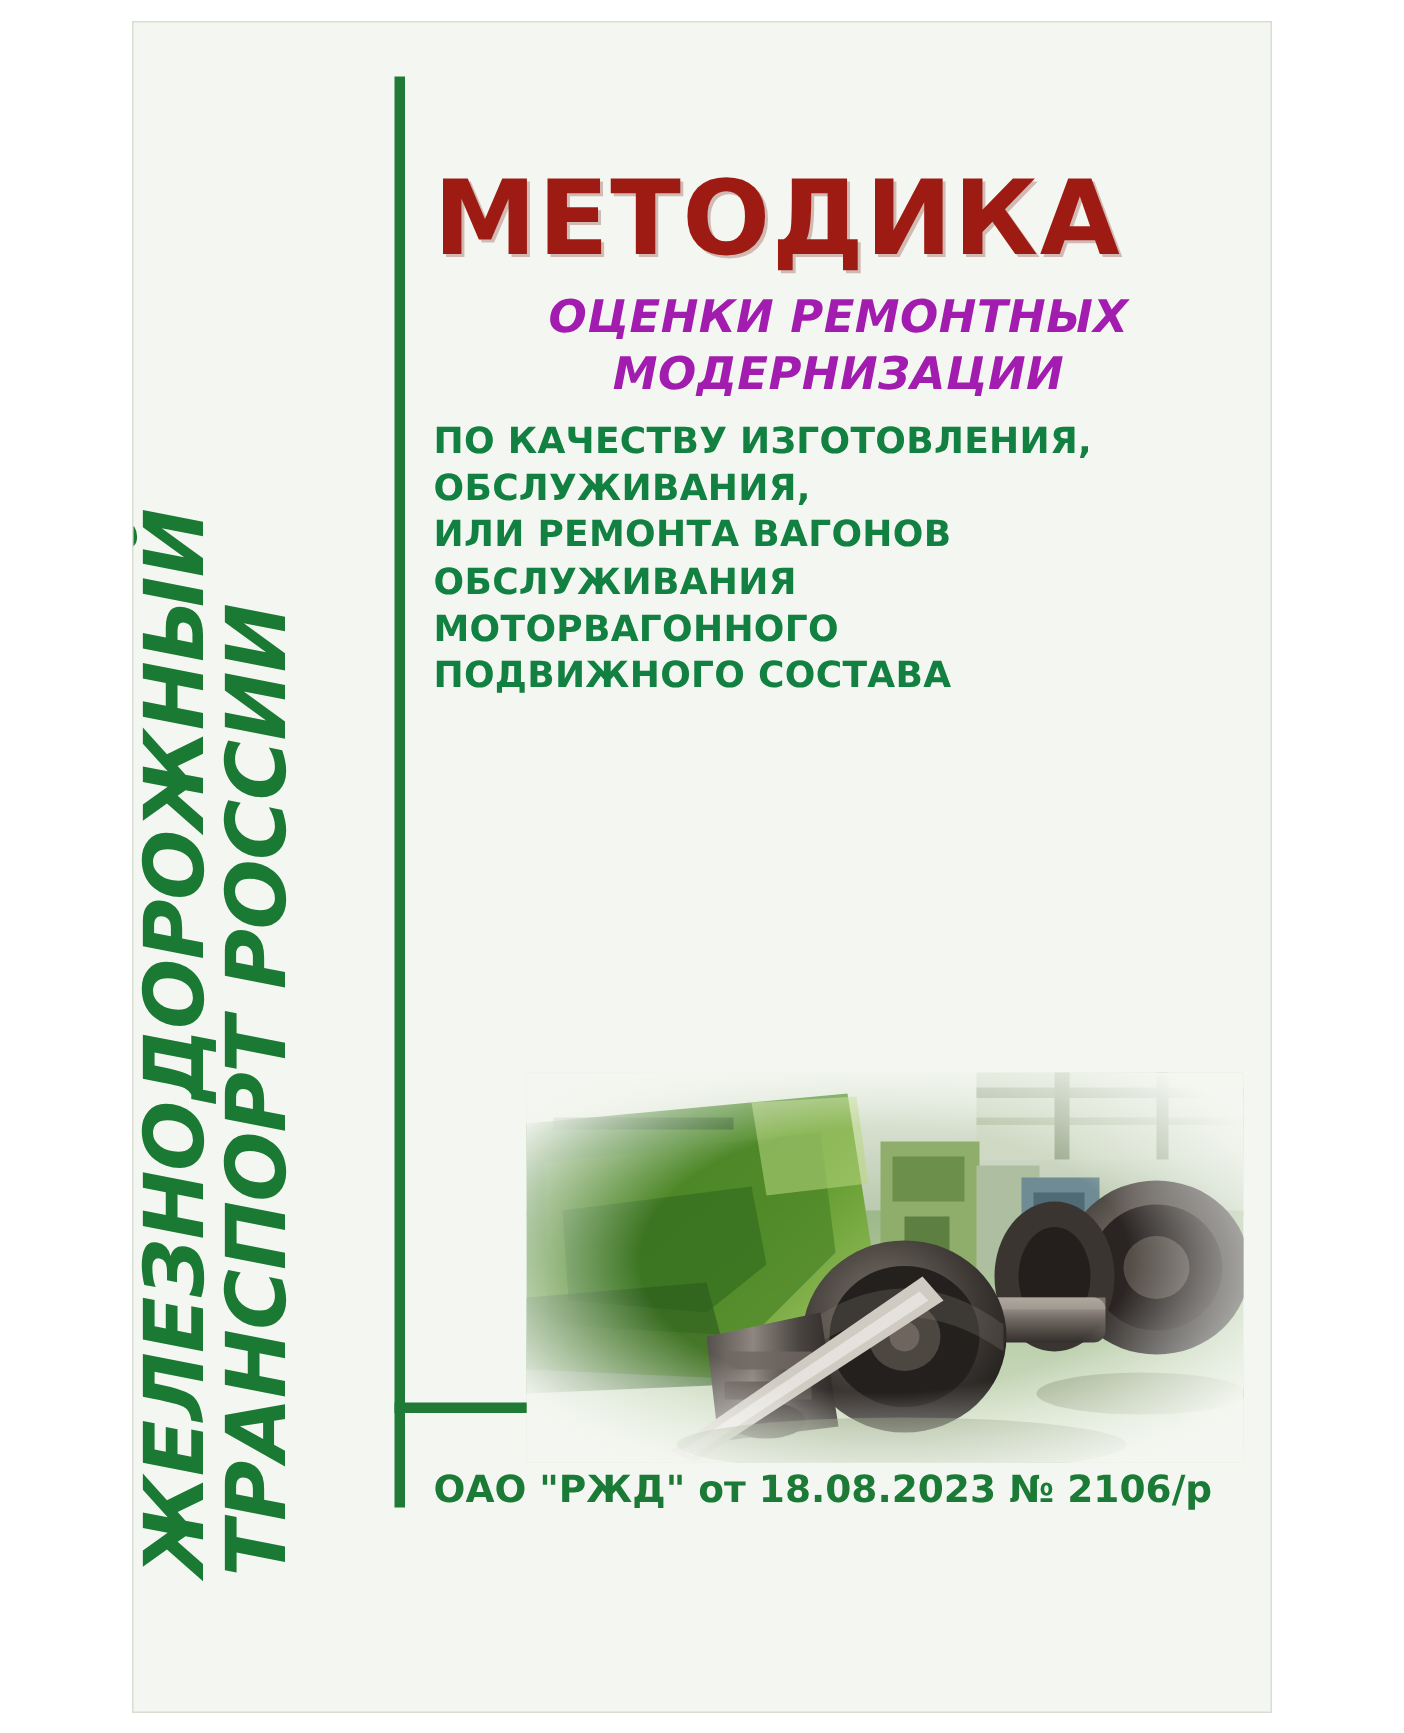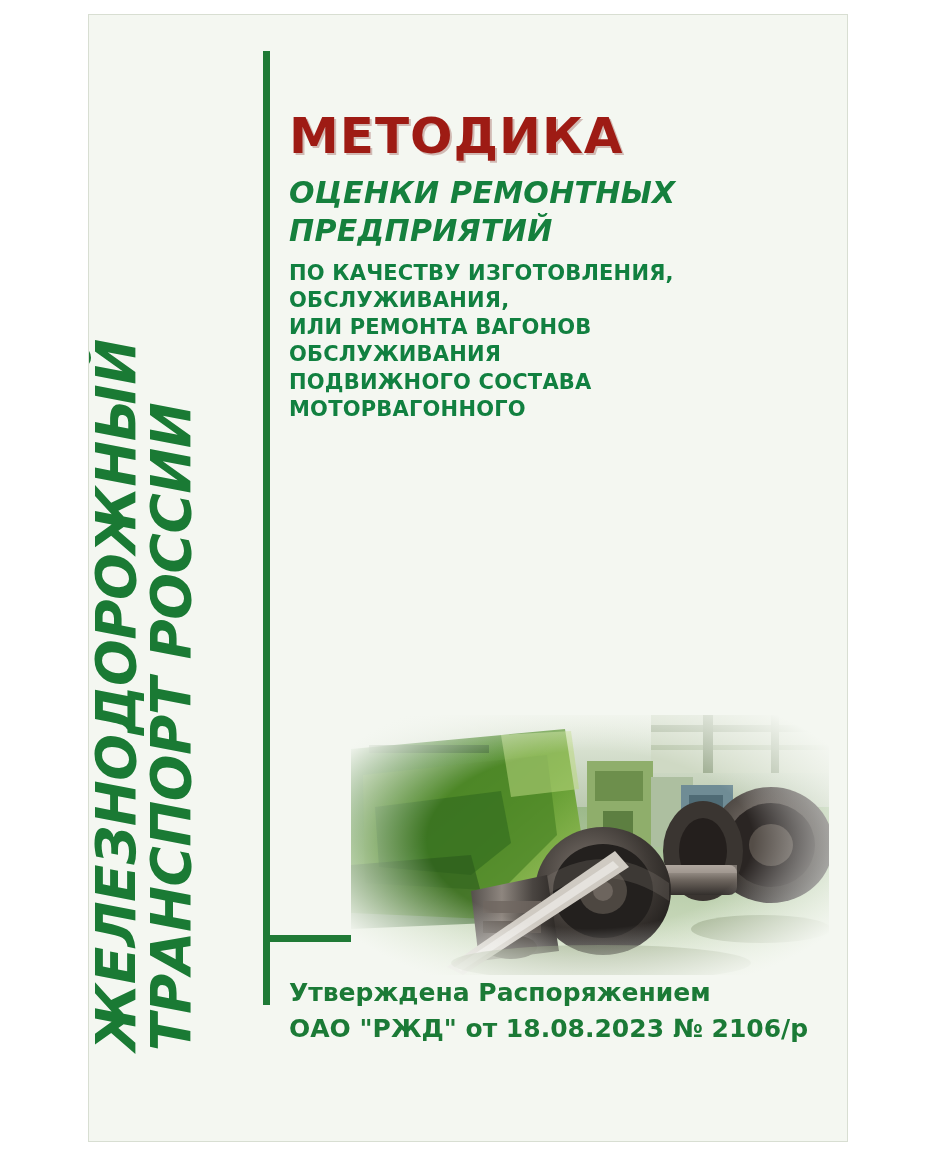--- a/index.html
+++ b/index.html
@@ -89,41 +89,42 @@
   
   .titles {
     position: absolute;
     left: 200px;
     top: 96px;
     width: 540px;
   }
   .t-main {
     font-family: "DejaVu Sans", sans-serif;
     font-weight: bold;
-    font-size: 50px;
+    font-size: 69px;
     line-height: 1.02;
     color: #9e1b14;
     letter-spacing: 1px;
     text-shadow: 2px 2px 0 rgba(120,30,20,0.28);
     margin: 0 0 12px 0;
   }
   .t-sub-italic {
     font-family: "DejaVu Sans", sans-serif;
     font-weight: bold;
     font-style: italic;
     font-size: 30px;
     line-height: 1.26;
-    color: #15803d;
+    color: #a21caf;
     margin: 0 0 10px 0;
     letter-spacing: 0.3px;
+    text-align: center;
   }
   .t-sub {
     font-family: "DejaVu Sans", sans-serif;
     font-weight: bold;
-    font-size: 21px;
+    font-size: 24px;
     line-height: 1.30;
     color: #118040;
     margin: 0;
     letter-spacing: 0.2px;
   }
   .t-sub div { white-space: nowrap; }
 
   
   .photo {
     position: absolute;
@@ -165,30 +166,30 @@
     </div>
 
     <div class="rule-vert"></div>
     <div class="rule-horiz"></div>
 
     <div class="titles">
       <div class="t-main">МЕТОДИКА</div>
 
       <div class="t-sub-italic">
         <div>ОЦЕНКИ РЕМОНТНЫХ</div>
-        <div>ПРЕДПРИЯТИЙ</div>
+        <div>МОДЕРНИЗАЦИИ</div>
       </div>
 
       <div class="t-sub">
         <div>ПО КАЧЕСТВУ ИЗГОТОВЛЕНИЯ,</div>
         <div>ОБСЛУЖИВАНИЯ,</div>
         <div>ИЛИ РЕМОНТА ВАГОНОВ</div>
         <div>ОБСЛУЖИВАНИЯ</div>
+        <div>МОТОРВАГОННОГО</div>
         <div>ПОДВИЖНОГО СОСТАВА</div>
-        <div>МОТОРВАГОННОГО</div>
       </div>
     </div>
 
     <div class="photo">
       <svg width="478" height="260" viewBox="0 0 478 260" xmlns="http://www.w3.org/2000/svg" aria-hidden="true">
         <defs>
           <radialGradient id="vign" cx="50%" cy="48%" r="62%">
             <stop offset="55%" stop-color="#ffffff" stop-opacity="0"></stop>
             <stop offset="100%" stop-color="#f4f7f1" stop-opacity="1"></stop>
           </radialGradient>
@@ -273,18 +274,17 @@
         <path d="M104 252 L262 146 L268 152 L110 256 Z" fill="#ffffff" opacity="0.45"></path>
 
         <ellipse cx="250" cy="248" rx="150" ry="18" fill="#7f9169" opacity="0.45"></ellipse>
         <ellipse cx="410" cy="214" rx="70" ry="14" fill="#75875f" opacity="0.45"></ellipse>
 
         <rect x="0" y="0" width="478" height="260" fill="url(#vign)"></rect>
       </svg>
     </div>
 
     <div class="approval">
-      <div>Утверждена Распоряжением</div>
       <div>ОАО "РЖД" от 18.08.2023 № 2106/р</div>
     </div>
 
   </div>
 </div>
 
 </body></html>

